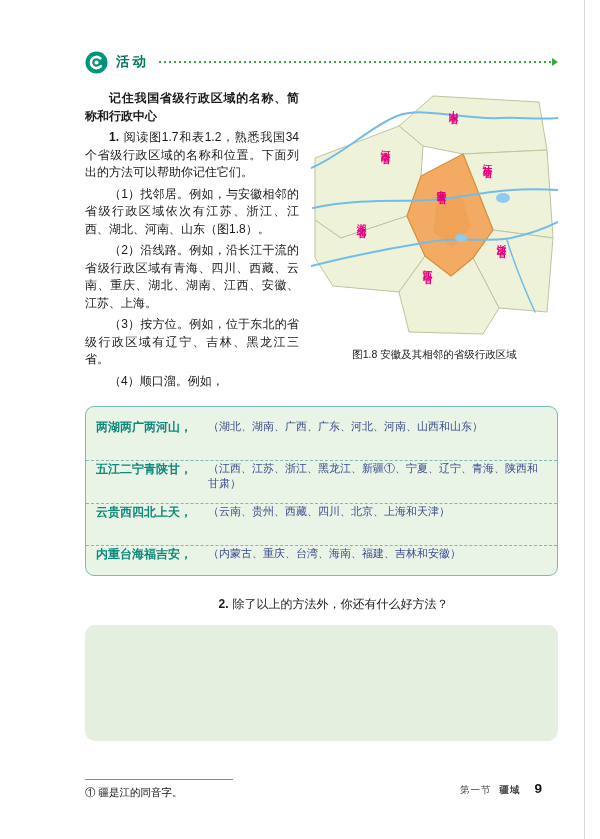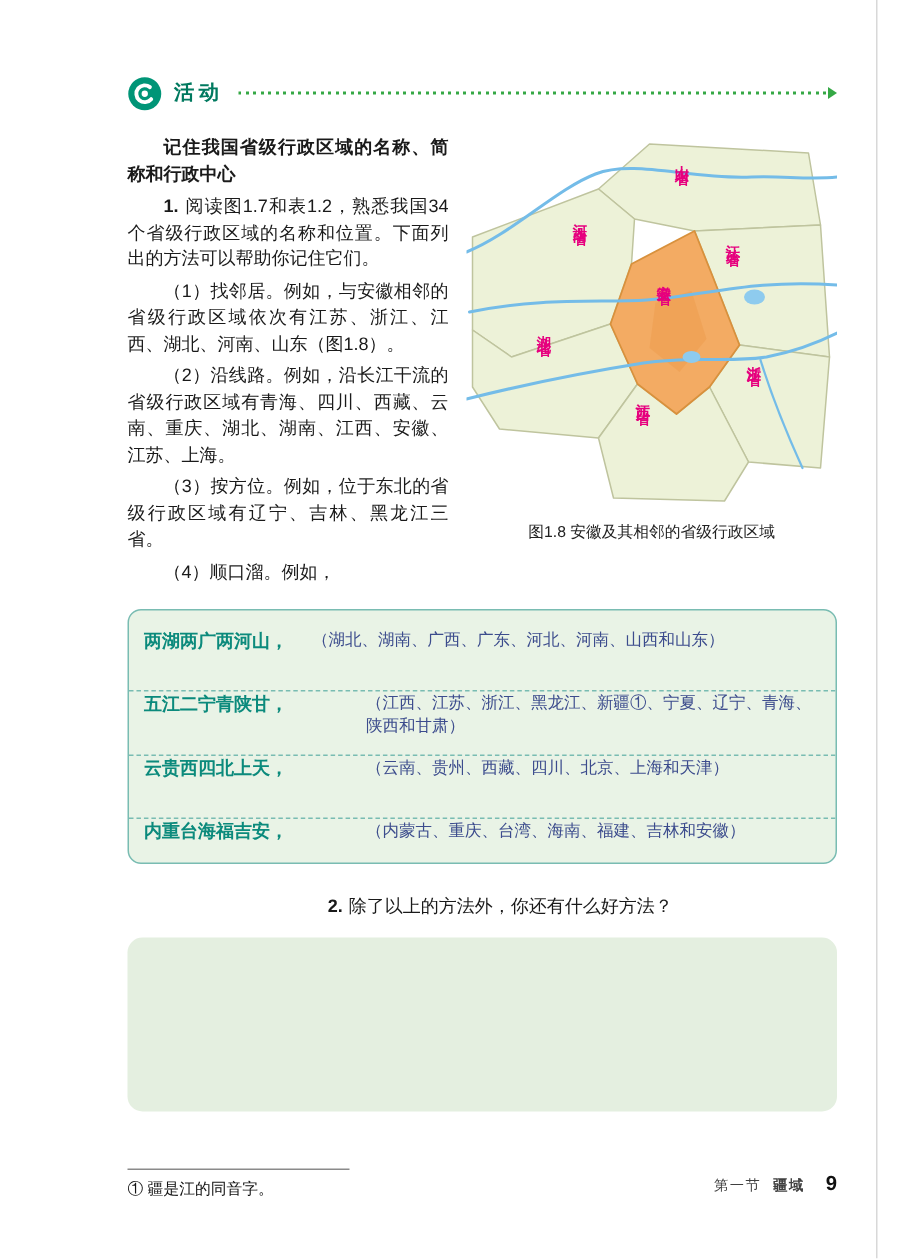--- a/index.html
+++ b/index.html
@@ -28,32 +28,32 @@
 
   .map-col{width:247px;margin:0;flex:none;}
   .map{position:relative;width:247px;height:250px;}
   .map-label{position:absolute;writing-mode:vertical-rl;text-orientation:upright;
     color:#e6007e;font-size:9.5px;font-weight:bold;letter-spacing:2px;line-height:1;}
   .map-caption{text-align:center;font-size:10.5px;margin-top:8px;color:#222;}
 
   
   .rhyme-table{margin-top:12px;border:1.5px solid #79bcb2;border-radius:9px;background:#e9f3e6;overflow:hidden;}
   .rt-row{display:flex;align-items:flex-start;min-height:29px;padding:0 10px;margin-top:12px;}
-  .rt-row + .rt-row{border-top:1px dashed #79bcb2;gap:36px;}
+  .rt-row + .rt-row{border-top:1px dashed #79bcb2;}
   .rt-left{width:112px;flex:none;font-weight:bold;color:#0b8a7c;font-size:12px;}
   .rt-right{color:#3c4c8d;font-size:11px;}
 
   .q2{margin:20px 0 0;font-size:12px;text-indent:2em;text-align:center;}
   .q2 .num{font-weight:bold;}
   .answer-box{margin-top:12px;height:116px;background:#e4efe0;border-radius:10px;}
 
   .footnote-rule{width:148px;border-top:1px solid #8a8a8a;margin-top:38px;}
   .footnote{font-size:10.5px;margin:6px 0 0;color:#111;}
 
-  .page-footer{position:absolute;right:42px;bottom:42px;display:flex;align-items:baseline;font-size:9.5px;color:#3f3f3f;margin-left:25px;}
+  .page-footer{position:absolute;right:58px;bottom:42px;display:flex;align-items:baseline;font-size:9.5px;color:#3f3f3f;margin-left:25px;}
   .footer-section{letter-spacing:1px;}
   .footer-title{font-weight:bold;margin-left:8px;letter-spacing:1px;}
   .pagenum{font-size:13.5px;font-weight:bold;color:#111;margin-left:14px;}
 </style>
 </head>
 <body>
 
 <div class="page">
   <div class="page-edge"></div>
 

